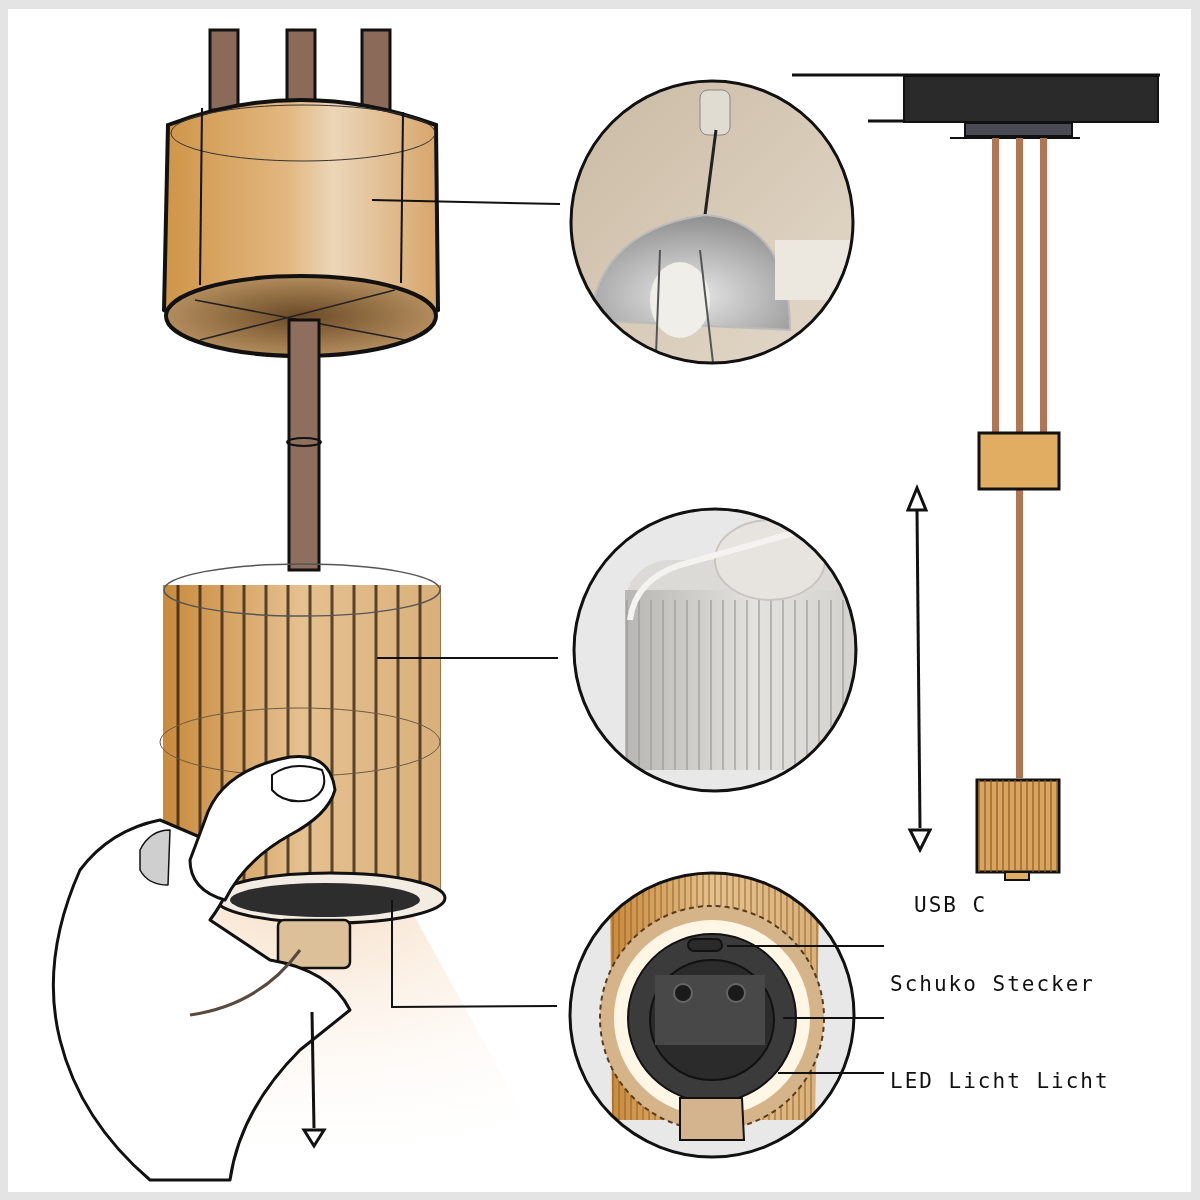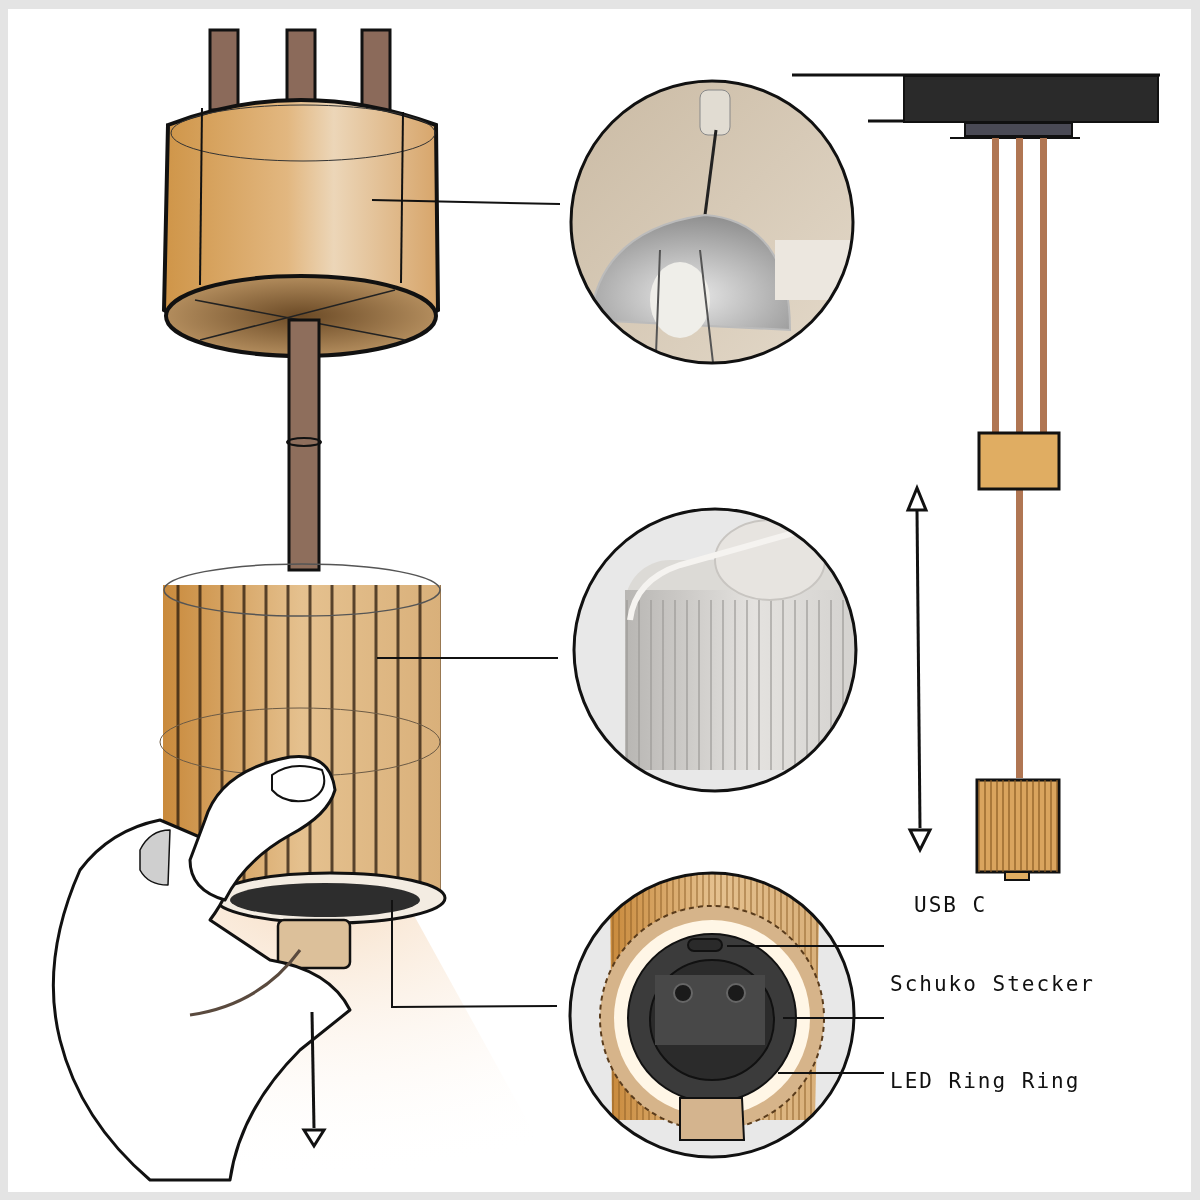--- a/index.html
+++ b/index.html
@@ -191,14 +191,14 @@
 
     <g stroke="#111" stroke-width="3" fill="#fff">
       <line x1="917" y1="510" x2="920" y2="828"></line>
       <path d="M908 510 L926 510 L917 488 Z"></path>
       <path d="M910 830 L930 830 L920 850 Z"></path>
     </g>
   </svg>
 
   <div class="label" style="left:882px; top:884px;margin-left:24px;">USB C</div>
   <div class="label" style="left:882px; top:963px;">Schuko Stecker</div>
-  <div class="label" style="left:882px; top:1060px;">LED Ring Ring</div>
+  <div class="label" style="left:882px; top:1060px;">LED Licht Licht</div>
 </div>
 
 </body></html>

